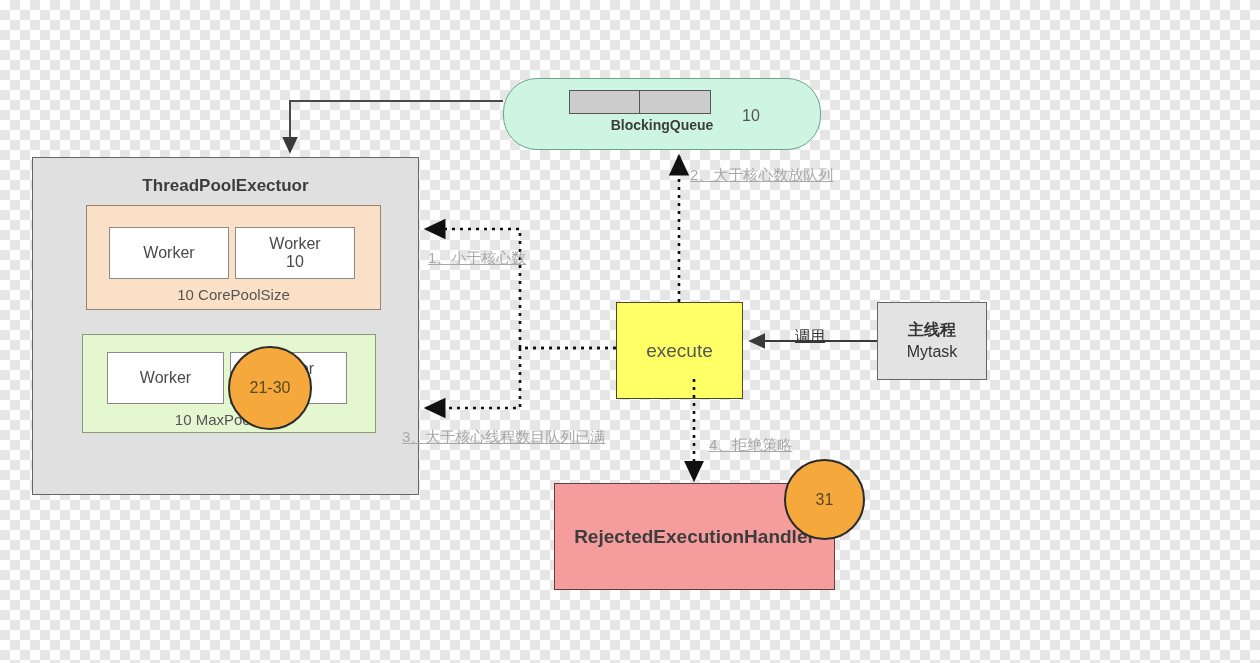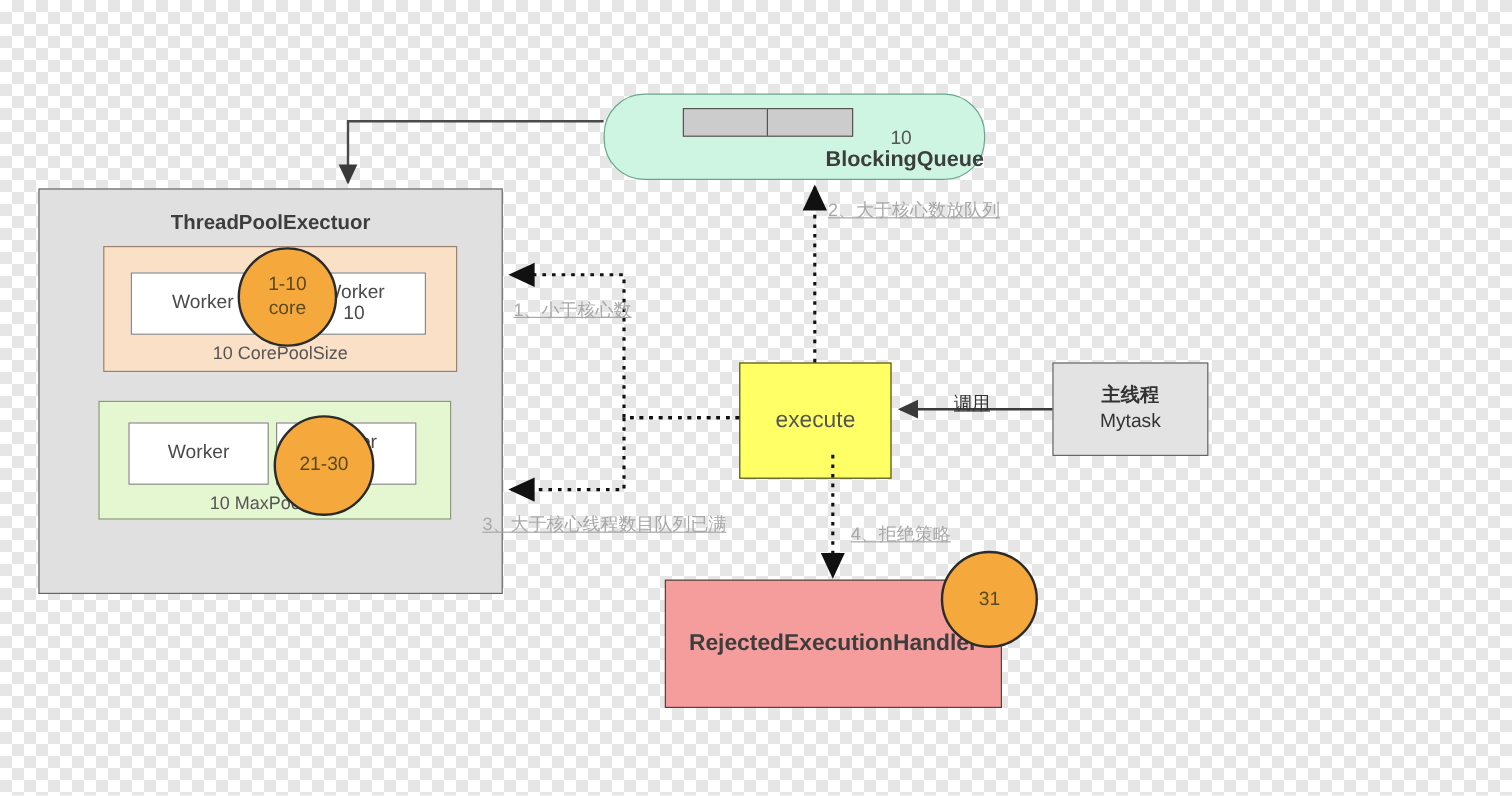--- a/index.html
+++ b/index.html
@@ -59,22 +59,22 @@
   .w-core-2{left:148px;top:21px;width:120px;height:52px;}
   .w-max-1{left:24px;top:17px;width:117px;height:52px;}
   .w-max-2{left:147px;top:17px;width:117px;height:52px;}
 
   
   .bq{
     left:503px;top:78px;width:318px;height:72px;
     background:#cdf5e2;border:1.5px solid #6aa68c;border-radius:34px;
   }
   .bq-title{
-    position:absolute;left:0;bottom:6px;width:100%;text-align:right;
-    font-weight:bold;font-size:18px;color:#3d3d3d;
+    position:absolute;left:0;bottom:16px;width:100%;text-align:center;
+    font-weight:bold;font-size:14px;color:#3d3d3d;
   }
   .bq-count{
     position:absolute;left:238px;top:28px;font-size:16px;color:#555;
   }
   .bq-cells{
     position:absolute;left:66px;top:11px;height:24px;display:flex;
   }
   .bq-cell{
     width:72px;height:24px;box-sizing:border-box;
     background:#cccccc;border:1.5px solid #555;margin-left:-1.5px;
@@ -83,21 +83,21 @@
   
   .execute{
     left:616px;top:302px;width:127px;height:97px;
     background:#ffff66;border:1.5px solid #4a4a2a;
     display:flex;align-items:center;justify-content:center;
     font-size:19px;color:#555;
   }
 
   
   .mytask{
-    left:877px;top:302px;width:130px;height:78px;
+    left:877px;top:302px;width:110px;height:78px;
     background:#e3e3e3;border:1.5px solid #666;
     display:flex;flex-direction:column;align-items:center;justify-content:center;
     font-size:16px;color:#333;line-height:1.35;
   }
   .mytask .l1{font-weight:bold;}
   .mytask .l2{font-weight:normal;}
 
   
   .rejected{
     left:554px;top:483px;width:281px;height:107px;
@@ -206,24 +206,20 @@
   <div class="box execute">execute</div>
 
   <div class="box mytask">
     <div class="l1">主线程</div>
     <div class="l2">Mytask</div>
   </div>
 
   <div class="box rejected">RejectedExecutionHandler</div>
 
 
-  <div class="badge badge-core">
-    <span>1-10</span>
-    <span>core</span>
-  </div>
 
   <div class="badge badge-2130">21-30</div>
 
   <div class="badge badge-31">31</div>
 
   <div class="flab flab-1">1、小于核心数</div>
   <div class="flab flab-2">2、大于核心数放队列</div>
   <div class="flab flab-3">3、大于核心线程数目队列已满</div>
   <div class="flab flab-4">4、拒绝策略</div>
   <div class="flab" style="left:795px;top:327px;color:#333;">调用</div>

